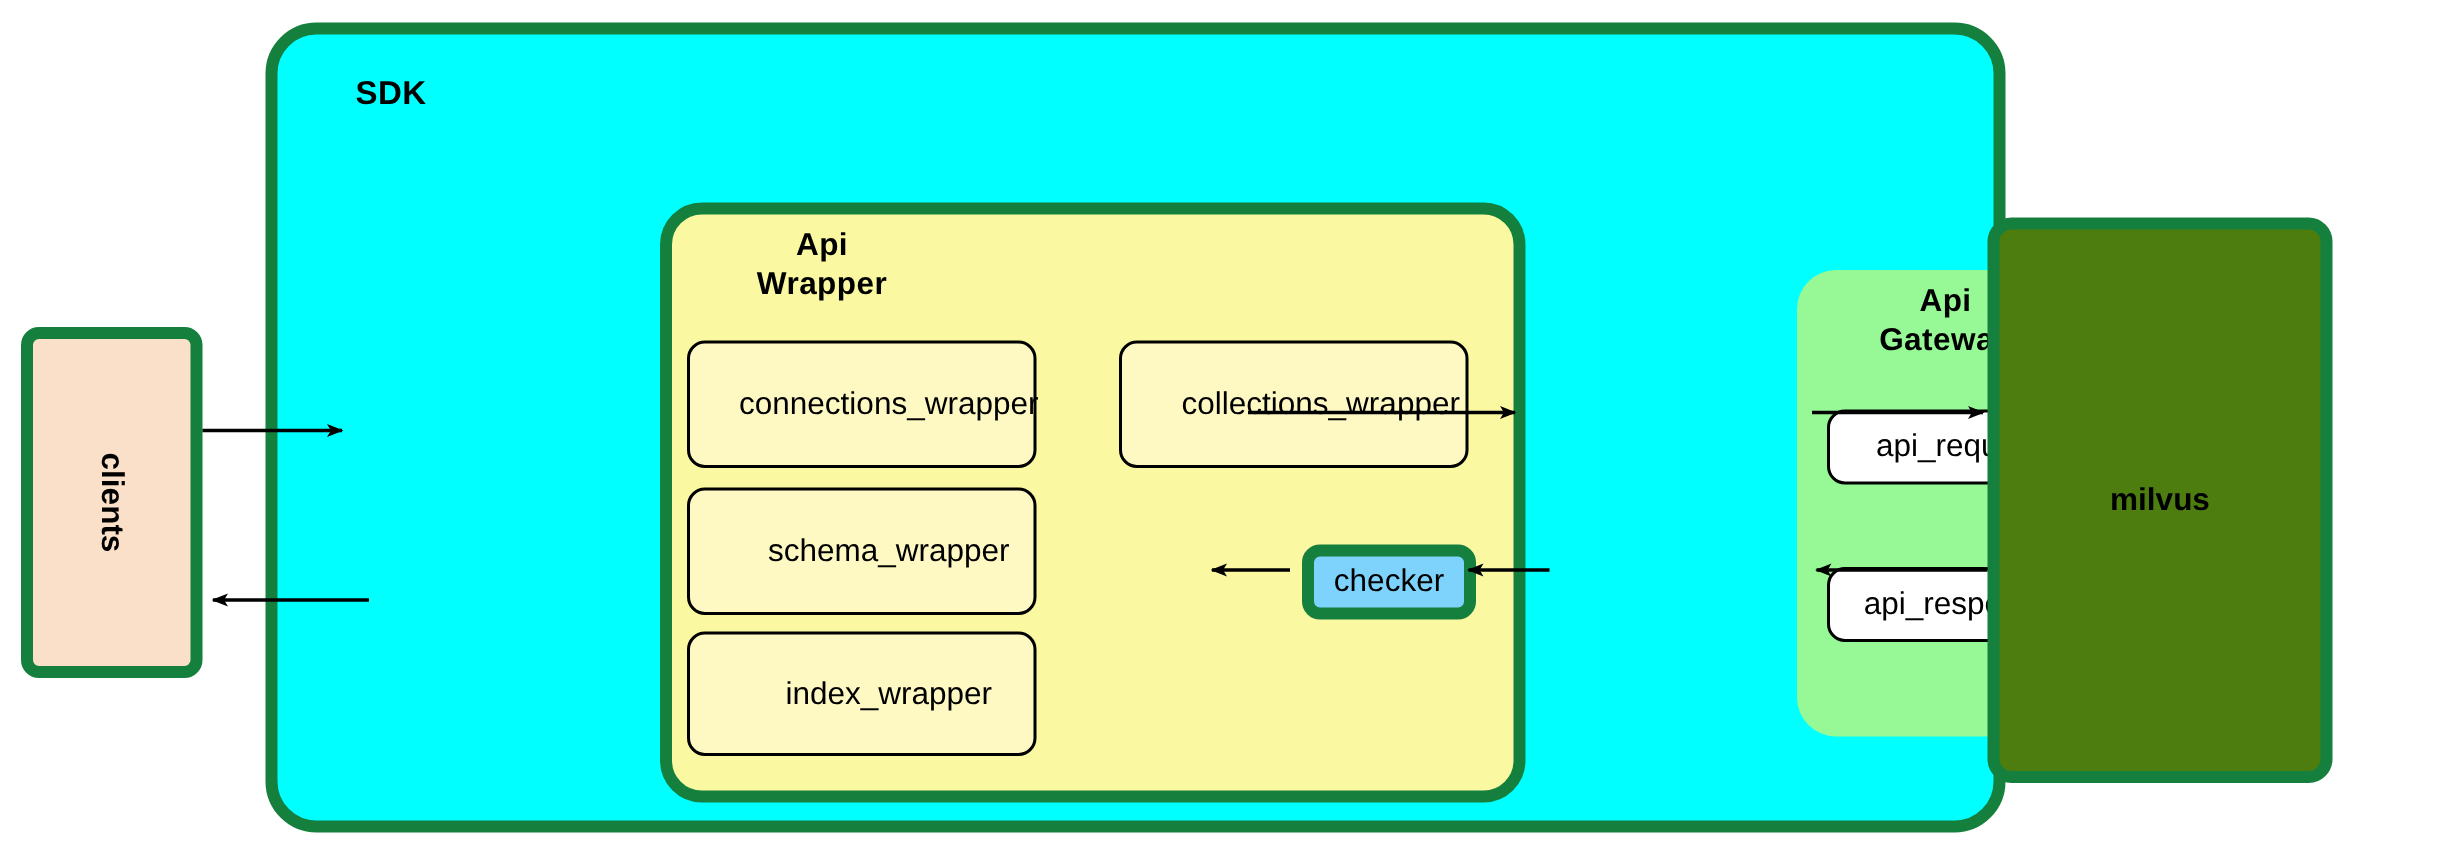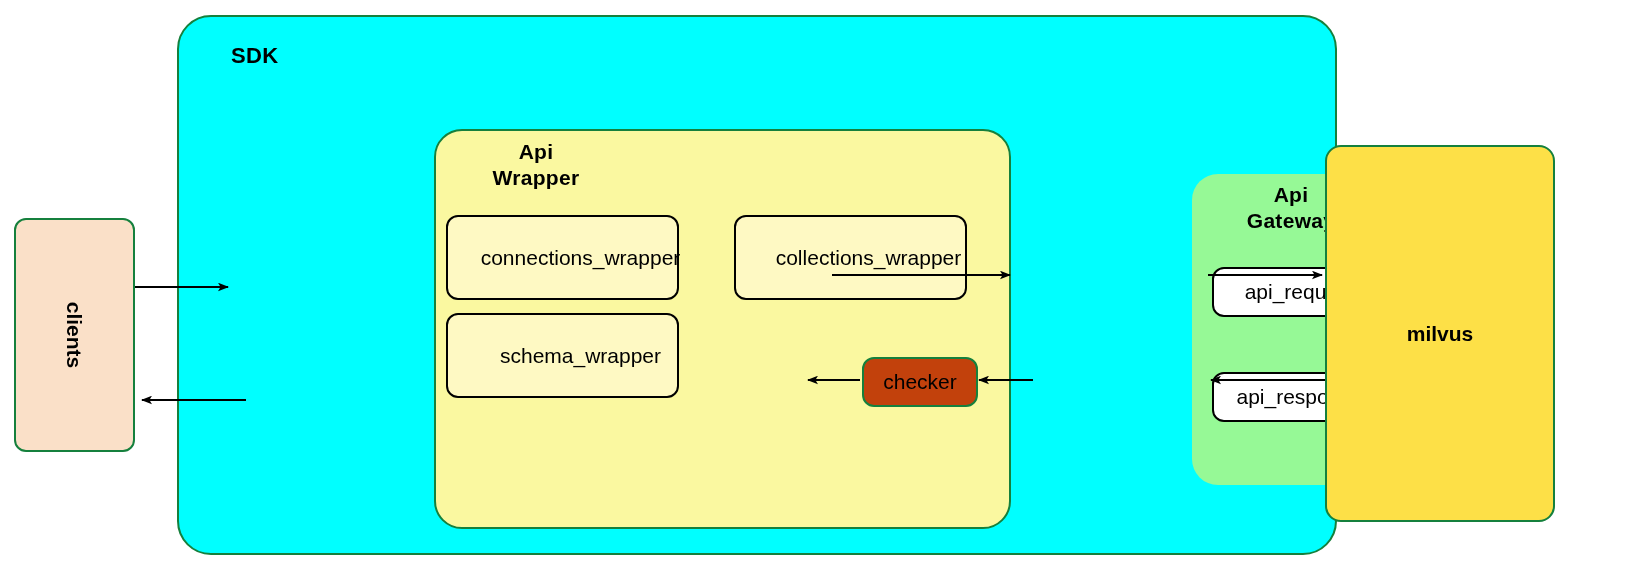--- a/index.html
+++ b/index.html
@@ -1,21 +1,21 @@
 <!DOCTYPE html>
 <html><head>
 <meta charset="utf-8">
 <style>
   html,body{margin:0;padding:0;background:#ffffff;}
   body{width:1634px;height:574px;position:relative;overflow:hidden;
        font-family:"Liberation Sans","DejaVu Sans",sans-serif;}
   .stage{position:absolute;left:0;top:0;width:1634px;height:574px;}
 
   
-  .box{position:absolute;box-sizing:border-box;border:2px solid #15803d;
+  .box{position:absolute;box-sizing:border-box;border:8px solid #15803d;
        display:flex;align-items:center;justify-content:center;}
 
   
   #clients{left:14px;top:218px;width:121px;height:234px;background:#FAE0C8;
            border-radius:12px;}
   #clients .vlabel{transform:rotate(90deg);white-space:nowrap;
            font-size:21px;font-weight:bold;color:#000;}
 
   
   #sdk{left:177px;top:15px;width:1160px;height:540px;background:#00FFFF;
@@ -48,25 +48,25 @@
        text-align:center;}
 
   .gbox{background:#FFFFFF;border:2px solid #000;border-radius:12px;
         position:absolute;box-sizing:border-box;left:20px;width:175px;height:50px;
         display:flex;align-items:center;justify-content:center;
         font-size:21px;color:#000;}
   #api-request{top:93px;}
   #api-response{top:198px;}
 
   
-  #checker{left:860px;top:355px;width:116px;height:50px;background:#c2410c;
+  #checker{left:860px;top:355px;width:116px;height:50px;background:#7dd3fc;
        border-radius:12px;font-size:21px;color:#000;}
 
   
-  #milvus{left:1325px;top:145px;width:230px;height:377px;background:#fde047;
+  #milvus{left:1325px;top:145px;width:230px;height:377px;background:#4d7c0f;
        border-radius:16px;font-size:21px;font-weight:bold;color:#000;}
 
   
   #arrows{position:absolute;left:0;top:0;width:1634px;height:574px;
           pointer-events:none;}
 </style>
 </head>
 <body>
 
 <div class="stage">
@@ -80,20 +80,21 @@
 
     <div class="box" id="api-wrapper">
       <span class="corner-label">
         <span>Api</span><br>
         <span>Wrapper</span>
       </span>
 
       <div class="wbox col1 row1">connections_wrapper</div>
       <div class="wbox col1 row2">schema_wrapper</div>
       <div class="wbox col2 row1">collections_wrapper</div>
+      <div class="wbox col1 row3">index_wrapper</div>
     </div>
 
     <div class="box" id="checker" style="left:683px;top:340px;">checker</div>
 
     <div class="box" id="api-gateway">
       <span class="corner-label">
         <span>Api</span><br>
         <span>Gateway</span>
       </span>
       <div class="gbox" id="api-request">api_request</div>

